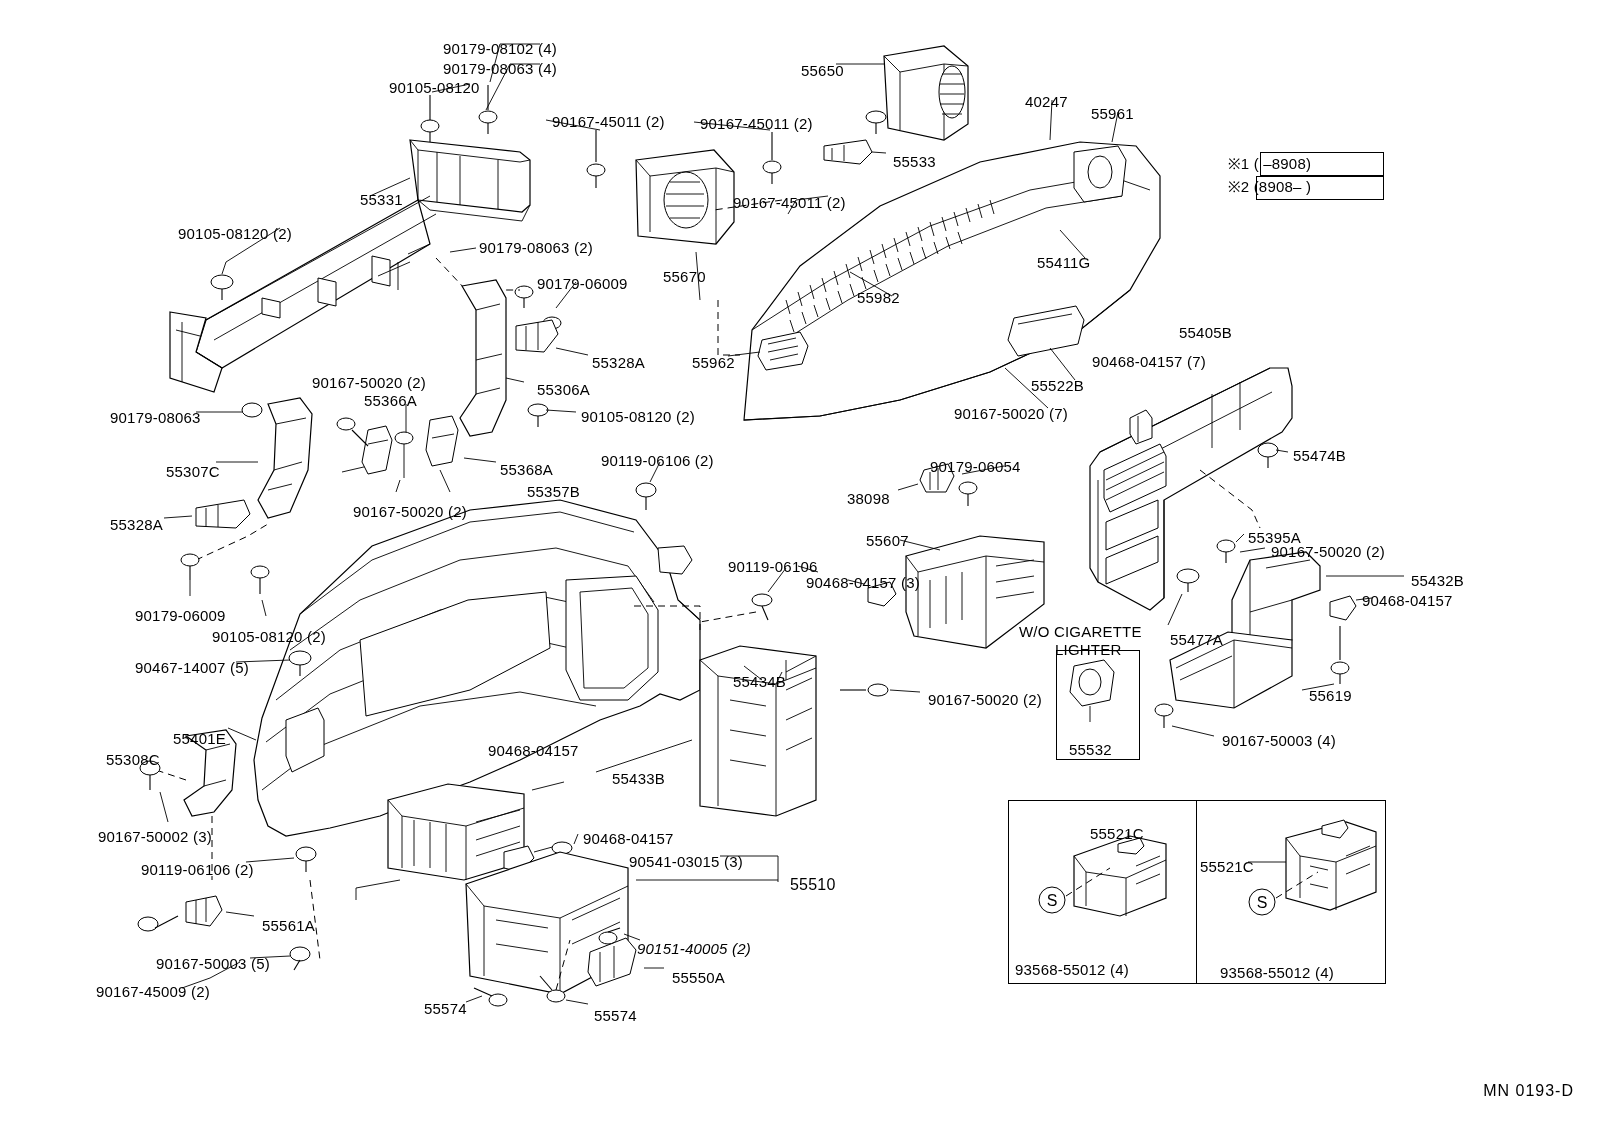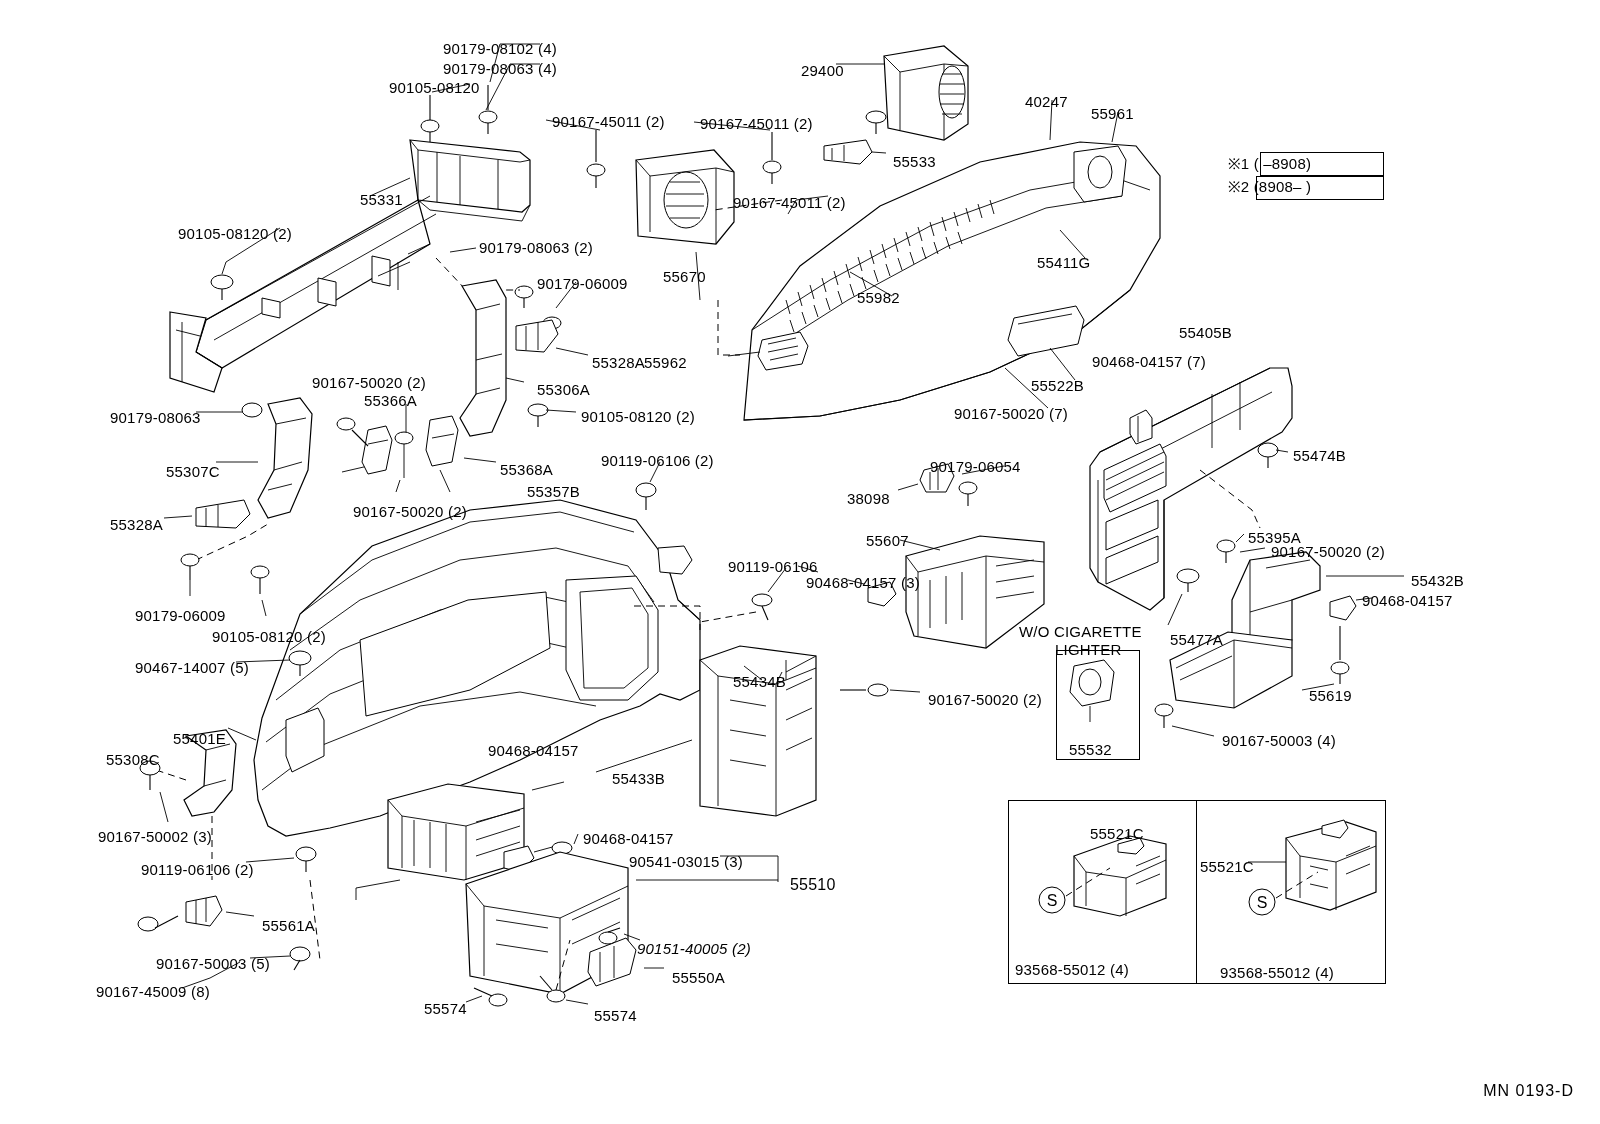--- a/index.html
+++ b/index.html
@@ -465,35 +465,35 @@
     </g>
 
   </svg>
 
   <div>
     <div class="lbl" style="left:443px; top:40px;">90179-08102 (4)</div>
     <div class="lbl" style="left:443px; top:60px;">90179-08063 (4)</div>
     <div class="lbl" style="left:389px; top:79px;">90105-08120</div>
     <div class="lbl" style="left:552px; top:113px;">90167-45011 (2)</div>
     <div class="lbl" style="left:700px; top:115px;">90167-45011 (2)</div>
-    <div class="lbl" style="left:801px; top:62px;">29400</div>
+    <div class="lbl" style="left:801px; top:62px;">55650</div>
     <div class="lbl" style="left:1025px; top:93px;">40247</div>
     <div class="lbl" style="left:1091px; top:105px;">55961</div>
     <div class="lbl" style="left:893px; top:153px;">55533</div>
     <div class="lbl" style="left:331px; top:191px;margin-left:29px;">55331</div>
     <div class="lbl" style="left:733px; top:194px;">90167-45011 (2)</div>
     <div class="lbl" style="left:178px; top:225px;">90105-08120 (2)</div>
     <div class="lbl" style="left:479px; top:239px;">90179-08063 (2)</div>
     <div class="lbl" style="left:1037px; top:254px;">55411G</div>
     <div class="lbl" style="left:663px; top:268px;">55670</div>
     <div class="lbl" style="left:537px; top:275px;">90179-06009</div>
     <div class="lbl" style="left:857px; top:289px;">55982</div>
     <div class="lbl" style="left:1179px; top:324px;">55405B</div>
     <div class="lbl" style="left:592px; top:354px;">55328A</div>
-    <div class="lbl" style="left:644px; top:354px;">55962</div>
+    <div class="lbl" style="left:692px; top:354px;">55962</div>
     <div class="lbl" style="left:1092px; top:353px;">90468-04157 (7)</div>
     <div class="lbl" style="left:312px; top:374px;">90167-50020 (2)</div>
     <div class="lbl" style="left:537px; top:381px;">55306A</div>
     <div class="lbl" style="left:364px; top:392px;">55366A</div>
     <div class="lbl" style="left:1031px; top:377px;">55522B</div>
     <div class="lbl" style="left:110px; top:409px;">90179-08063</div>
     <div class="lbl" style="left:581px; top:408px;">90105-08120 (2)</div>
     <div class="lbl" style="left:954px; top:405px;text-align:right;">90167-50020 (7)</div>
     <div class="lbl" style="left:1293px; top:447px;">55474B</div>
     <div class="lbl" style="left:166px; top:463px;">55307C</div>
@@ -530,21 +530,21 @@
     <div class="lbl" style="left:1200px; top:858px;">55521C</div>
     <div class="lbl" style="left:629px; top:853px;">90541-03015 (3)</div>
     <div class="lbl" style="left:141px; top:861px;">90119-06106 (2)</div>
     <div class="lbl big" style="left:790px; top:876px;">55510</div>
     <div class="lbl" style="left:262px; top:917px;">55561A</div>
     <div class="lbl" style="left:637px; top:940px;font-style:italic;">90151-40005 (2)</div>
     <div class="lbl" style="left:156px; top:955px;">90167-50003 (5)</div>
     <div class="lbl" style="left:672px; top:969px;">55550A</div>
     <div class="lbl" style="left:1015px; top:961px;">93568-55012 (4)</div>
     <div class="lbl" style="left:1220px; top:964px;">93568-55012 (4)</div>
-    <div class="lbl" style="left:96px; top:983px;">90167-45009 (8)</div>
+    <div class="lbl" style="left:96px; top:983px;">90167-45009 (2)</div>
     <div class="lbl" style="left:424px; top:1000px;">55574</div>
     <div class="lbl" style="left:594px; top:1007px;">55574</div>
   </div>
 
   <div class="boxed" style="left:1228px; top:152px; width:150px; height:26px; border:0;"></div>
   <div class="lbl" style="left:1228px; top:155px;">※1 (        –8908)</div>
   <div class="lbl" style="left:1228px; top:178px;">※2 (8908–        )</div>
   <div class="boxed" style="left:1260px; top:152px; width:124px; height:24px;"></div>
   <div class="boxed" style="left:1256px; top:176px; width:128px; height:24px;"></div>
 

